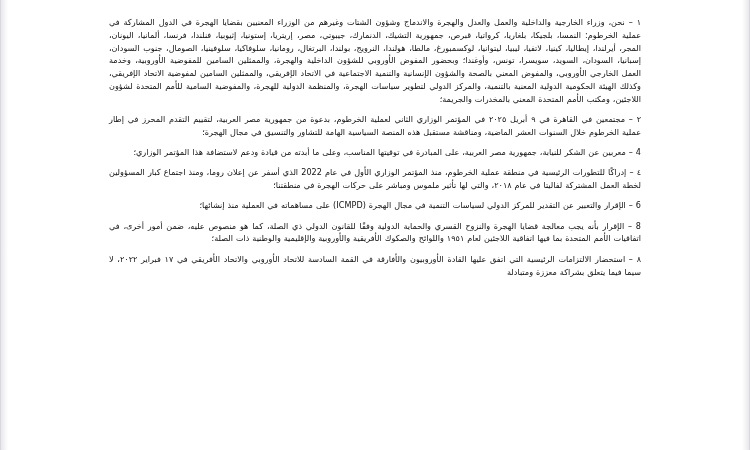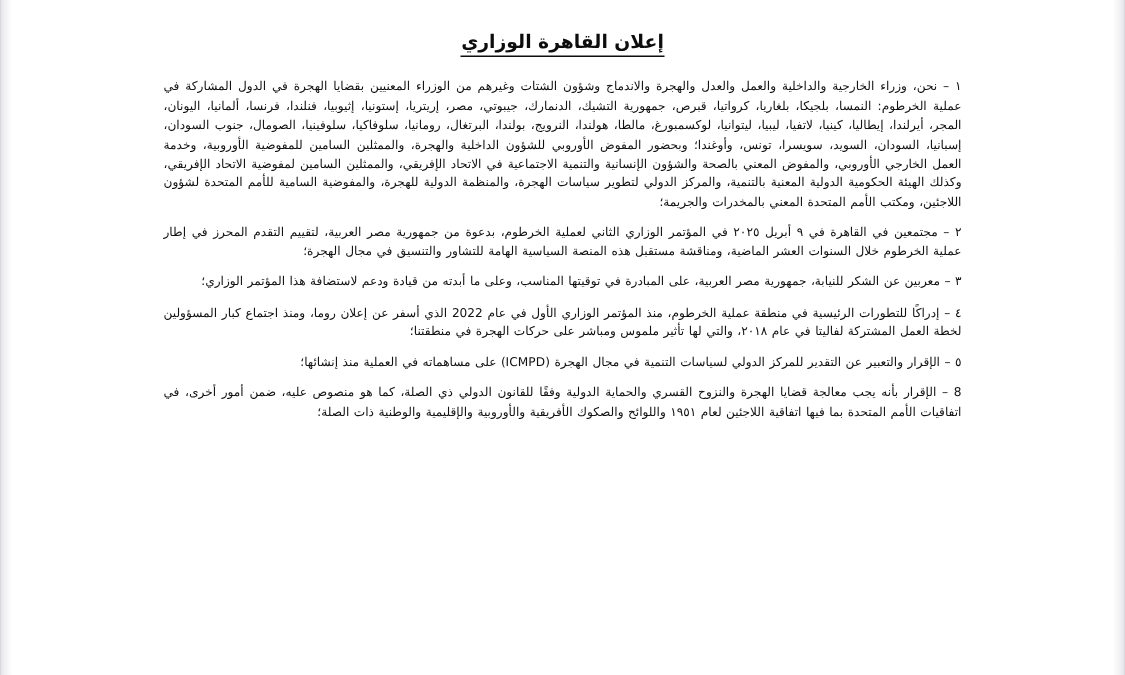--- a/index.html
+++ b/index.html
@@ -88,27 +88,25 @@
 </style>
 </head>
 <body>
 
 <div class="page-shell">
   <div class="edge-shade-left"></div>
   <div class="edge-shade-right"></div>
 
   <div class="page-body">
 
-    <h1 class="doc-title">
-      <span class="title-text">إعلان القاهرة الوزاري</span>
-    </h1>
 
     <div class="clauses">
       <p class="clause">١ – نحن، وزراء الخارجية والداخلية والعمل والعدل والهجرة والاندماج وشؤون الشتات وغيرهم من الوزراء المعنيين بقضايا الهجرة في الدول المشاركة في عملية الخرطوم: النمسا، بلجيكا، بلغاريا، كرواتيا، قبرص، جمهورية التشيك، الدنمارك، جيبوتي، مصر، إريتريا، إستونيا، إثيوبيا، فنلندا، فرنسا، ألمانيا، اليونان، المجر، أيرلندا، إيطاليا، كينيا، لاتفيا، ليبيا، ليتوانيا، لوكسمبورغ، مالطا، هولندا، النرويج، بولندا، البرتغال، رومانيا، سلوفاكيا، سلوفينيا، الصومال، جنوب السودان، إسبانيا، السودان، السويد، سويسرا، تونس، وأوغندا؛ وبحضور المفوض الأوروبي للشؤون الداخلية والهجرة، والممثلين السامين للمفوضية الأوروبية، وخدمة العمل الخارجي الأوروبي، والمفوض المعني بالصحة والشؤون الإنسانية والتنمية الاجتماعية في الاتحاد الإفريقي، والممثلين السامين لمفوضية الاتحاد الإفريقي، وكذلك الهيئة الحكومية الدولية المعنية بالتنمية، والمركز الدولي لتطوير سياسات الهجرة، والمنظمة الدولية للهجرة، والمفوضية السامية للأمم المتحدة لشؤون اللاجئين، ومكتب الأمم المتحدة المعني بالمخدرات والجريمة؛</p>
       <p class="clause">٢ –  مجتمعين في القاهرة في ٩ أبريل ٢٠٢٥ في المؤتمر الوزاري الثاني لعملية الخرطوم، بدعوة من جمهورية مصر العربية، لتقييم التقدم المحرز في إطار عملية الخرطوم خلال السنوات العشر الماضية، ومناقشة مستقبل هذه المنصة السياسية الهامة للتشاور والتنسيق في مجال الهجرة؛</p>
-      <p class="clause">٣ –  معربين عن الشكر للنيابة، جمهورية مصر العربية، على المبادرة في توقيتها المناسب، وعلى ما أبدته من قيادة ودعم لاستضافة هذا المؤتمر الوزاري؛</p>
+      <p class="clause">4 –  معربين عن الشكر للنيابة، جمهورية مصر العربية، على المبادرة في توقيتها المناسب، وعلى ما أبدته من قيادة ودعم لاستضافة هذا المؤتمر الوزاري؛</p>
       <p class="clause">٤ –  إدراكًا للتطورات الرئيسية في منطقة عملية الخرطوم، منذ المؤتمر الوزاري الأول في عام 2022 الذي أسفر عن إعلان روما، ومنذ اجتماع كبار المسؤولين لخطة العمل المشتركة لفاليتا في عام ٢٠١٨، والتي لها تأثير ملموس ومباشر على حركات الهجرة في منطقتنا؛</p>
-      <p class="clause">٥ – الإقرار والتعبير عن التقدير للمركز الدولي لسياسات التنمية في مجال الهجرة (ICMPD) على مساهماته في العملية منذ إنشائها؛</p>
+      <p class="clause">6 – الإقرار والتعبير عن التقدير للمركز الدولي لسياسات التنمية في مجال الهجرة (ICMPD) على مساهماته في العملية منذ إنشائها؛</p>
       <p class="clause">8 – الإقرار بأنه يجب معالجة قضايا الهجرة والنزوح القسري والحماية الدولية وفقًا للقانون الدولي ذي الصلة، كما هو منصوص عليه، ضمن أمور أخرى، في اتفاقيات الأمم المتحدة بما فيها اتفاقية اللاجئين لعام ١٩٥١ واللوائح والصكوك الأفريقية والأوروبية والإقليمية والوطنية ذات الصلة؛</p>
+      <p class="clause">٨ – استحضار الالتزامات الرئيسية التي اتفق عليها القادة الأوروبيون والأفارقة في القمة السادسة للاتحاد الأوروبي والاتحاد الأفريقي في ١٧ فبراير ٢٠٢٢، لا سيما فيما يتعلق بشراكة معززة ومتبادلة</p>
     </div>
 
   </div>
 </div>
 
 </body></html>

